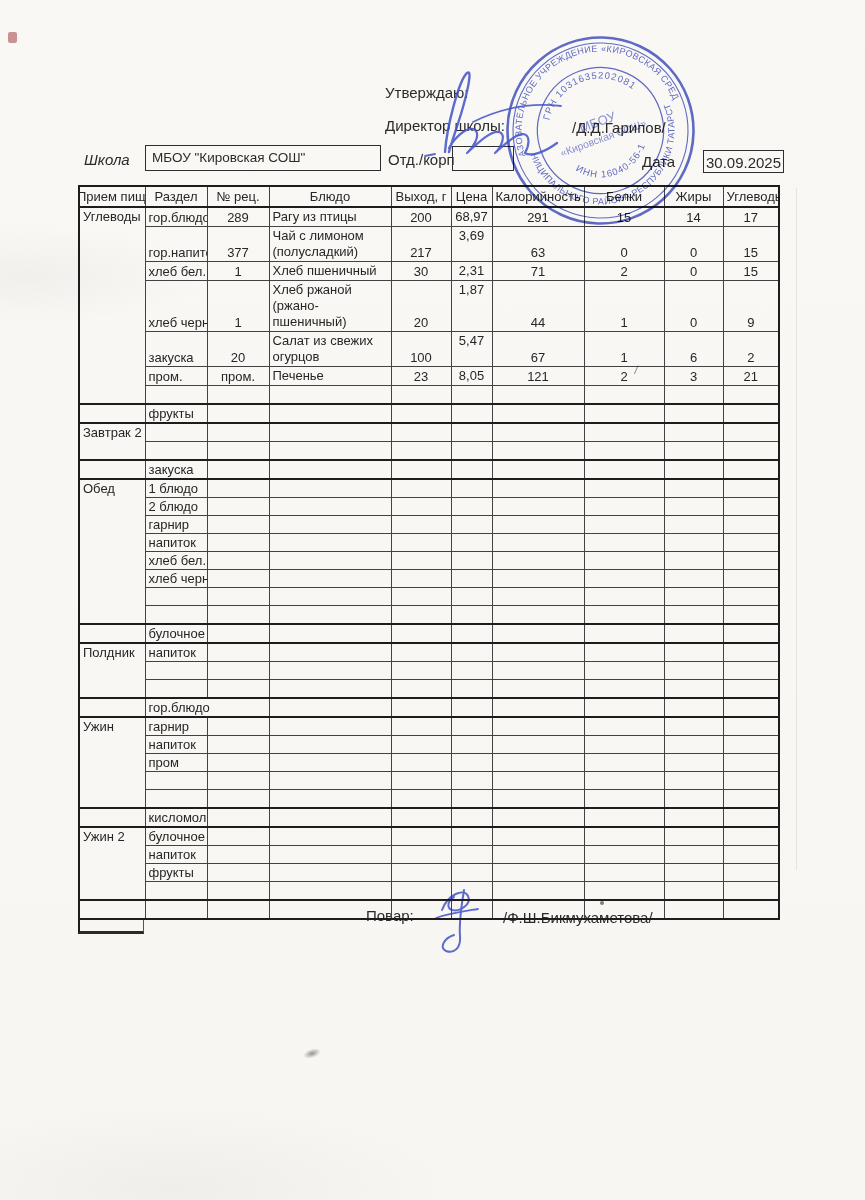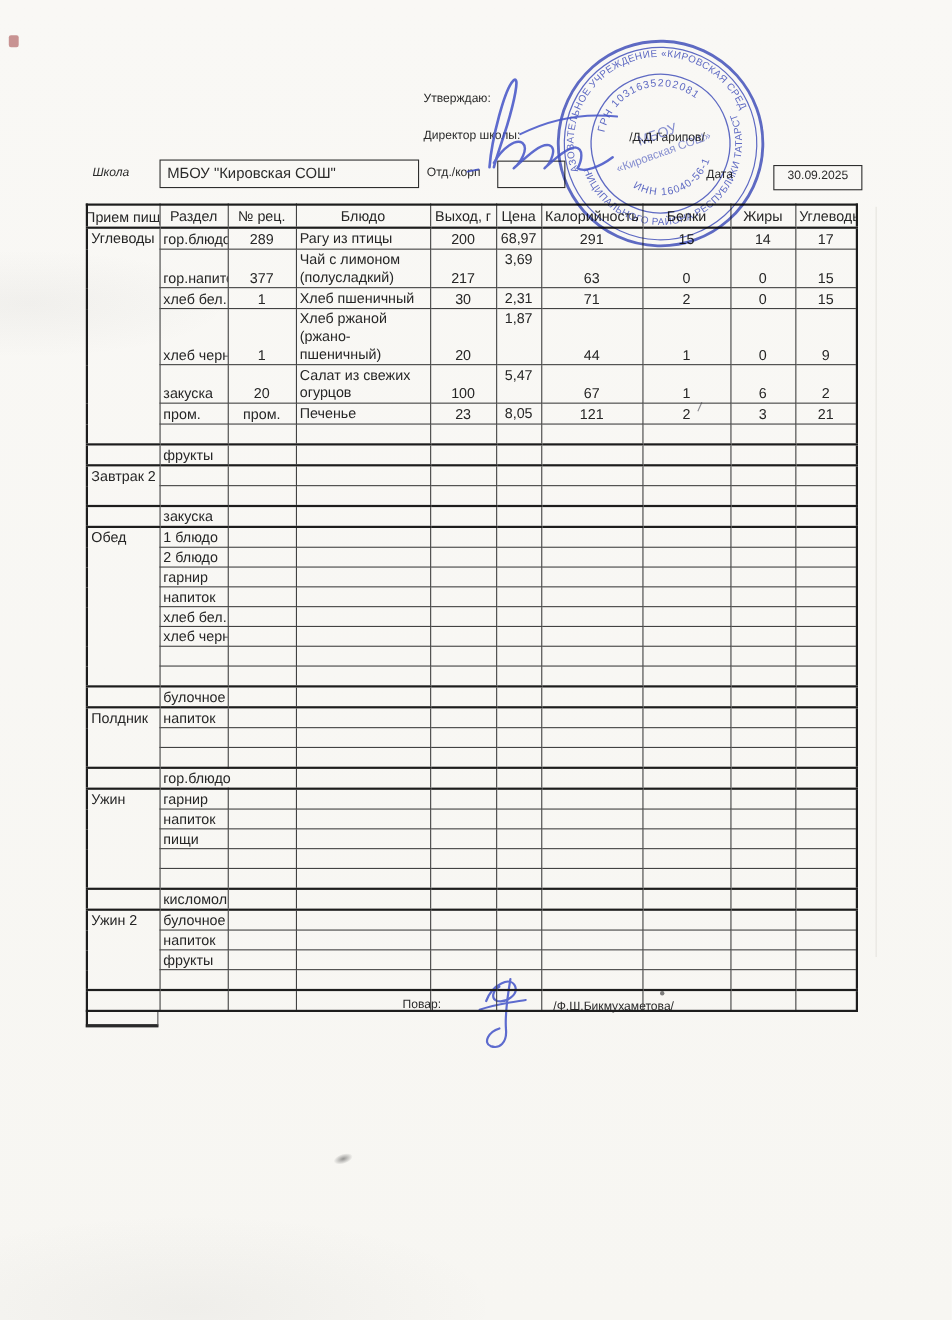--- a/index.html
+++ b/index.html
@@ -10,21 +10,21 @@
     color:#2c2c2c;
   }
   .page{
     position:absolute;inset:0;
     background:
       radial-gradient(ellipse 260px 70px at 3% 23%, rgba(90,90,90,0.05), transparent 70%),
       radial-gradient(ellipse 400px 120px at 20% 99%, rgba(90,90,90,0.05), transparent 70%),
       linear-gradient(#f9f8f5,#f7f6f2);
   }
   .abs{position:absolute;}
-  .lbl{font-size:11px;color:#2b2b2b;white-space:nowrap;}
+  .lbl{font-size:15px;color:#2b2b2b;white-space:nowrap;}
   .box{border:1.5px solid #2e2e2e;background:transparent;}
   
   .tablewrap{position:absolute;left:78px;top:185px;z-index:1;}
   table.menu{
     border-collapse:collapse;table-layout:fixed;width:700px;
     font-size:13px;line-height:15px;color:#262626;
     border:2px solid #1d1d1d;
   }
   table.menu th, table.menu td{
     border:1px solid #424242;
@@ -449,21 +449,21 @@
             <td class="c-rec"></td>
             <td class="c-dish"></td>
             <td class="c-out"></td>
             <td class="c-price"></td>
             <td class="c-cal"></td>
             <td class="c-prot"></td>
             <td class="c-fat"></td>
             <td class="c-carb"></td>
           </tr>
           <tr>
-            <td class="c-section">пищи</td>
+            <td class="c-section">пром</td>
             <td class="c-rec"></td>
             <td class="c-dish"></td>
             <td class="c-out"></td>
             <td class="c-price"></td>
             <td class="c-cal"></td>
             <td class="c-prot"></td>
             <td class="c-fat"></td>
             <td class="c-carb"></td>
           </tr>
           <tr>

